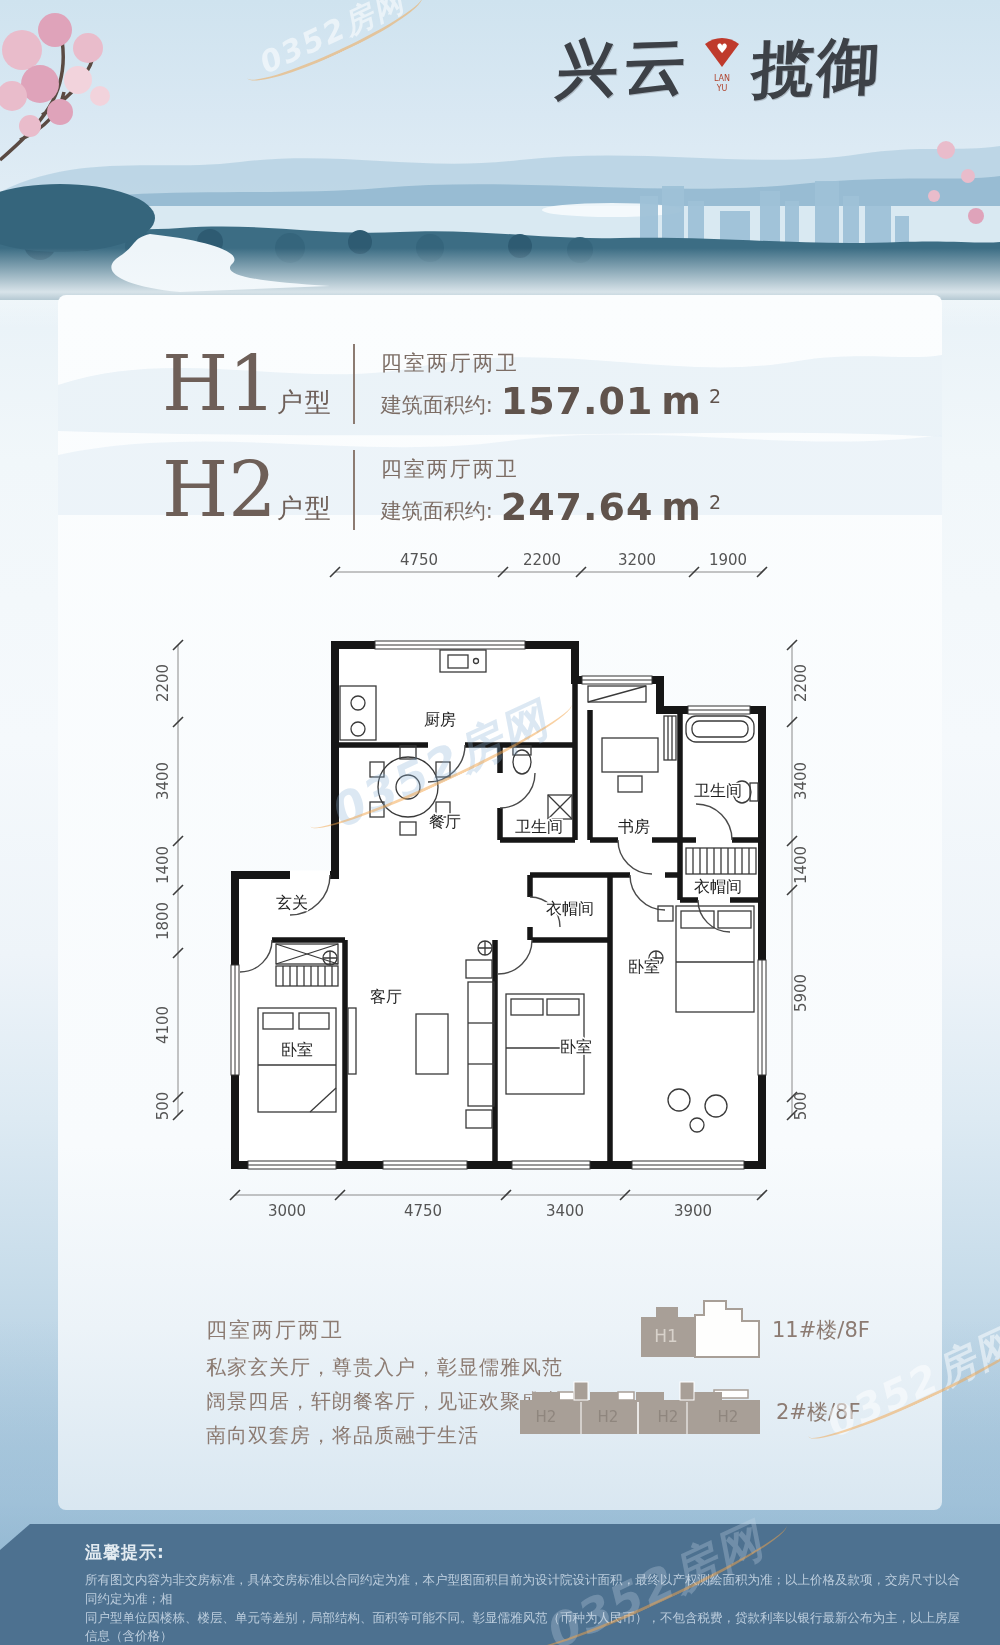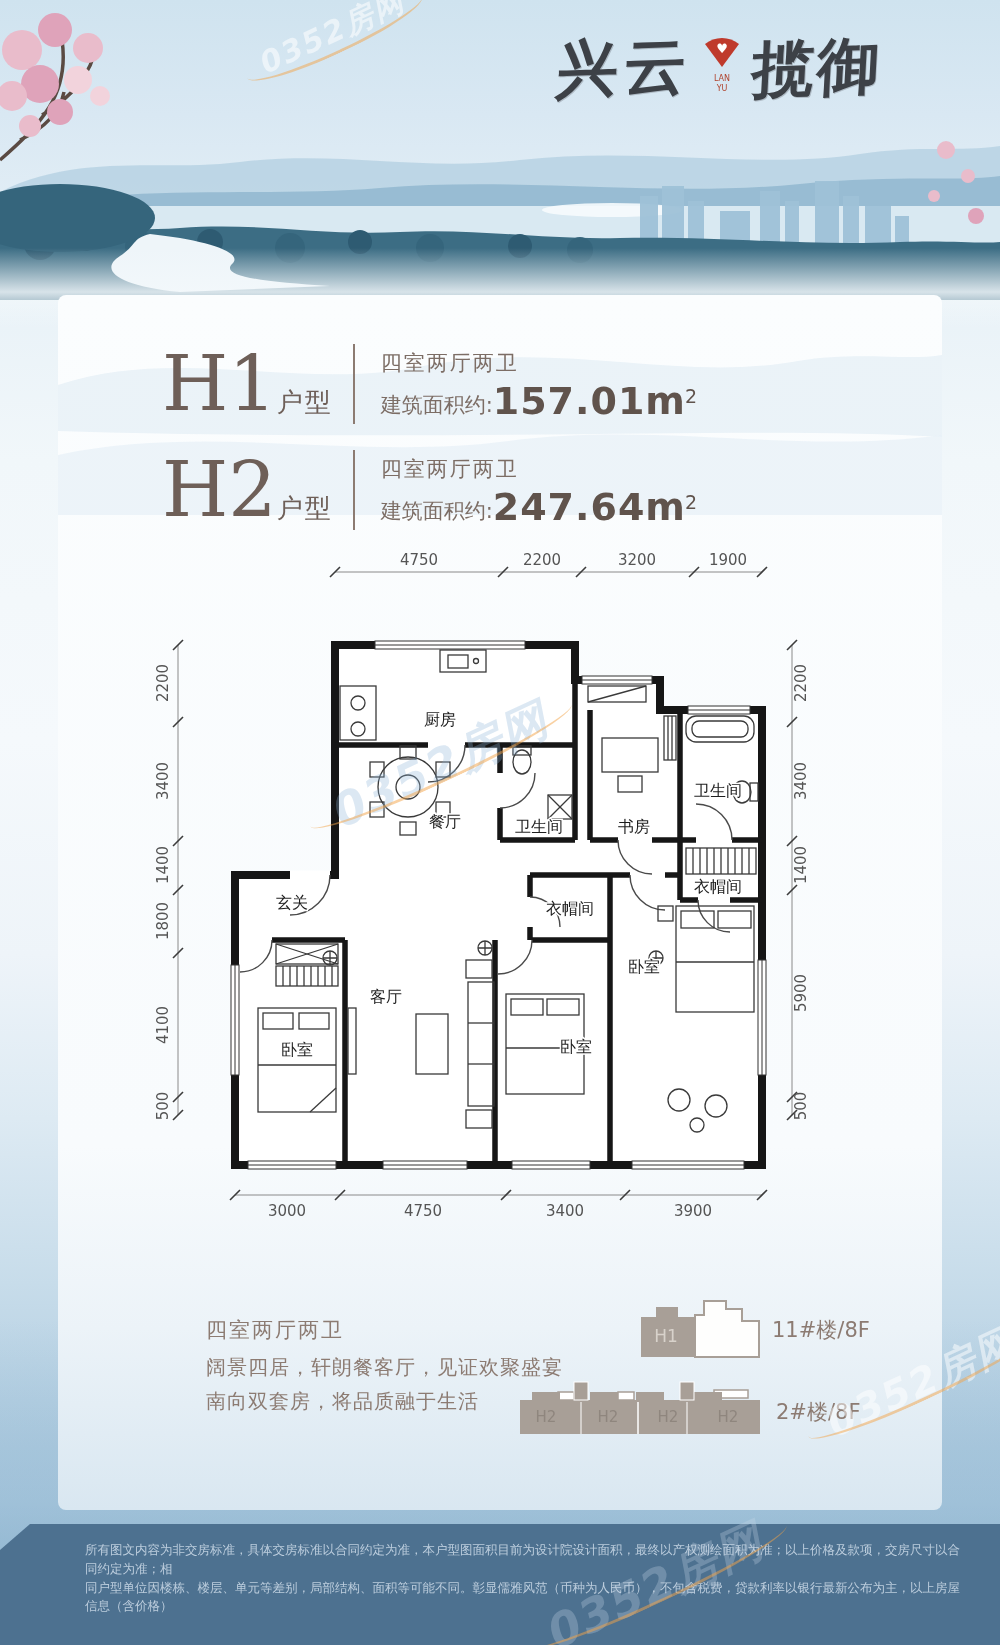--- a/index.html
+++ b/index.html
@@ -22,21 +22,21 @@
     background:linear-gradient(180deg,#fbfdfe 0%,#f8fbfd 70%,#ecf3f8 85%,#d9e7f1 100%);}
   .mist{left:58px;top:305px;width:884px;height:220px;z-index:2;opacity:.7;}
   
   .unit-row{position:absolute;left:162px;width:660px;height:92px;display:flex;align-items:center;z-index:3;}
   .unit-row.r1{top:338px;} .unit-row.r2{top:444px;}
   .unit-name{font-family:"DejaVu Serif",serif;font-size:76px;line-height:.9;color:#6e5f58;}
   .unit-suffix{font-size:26px;color:#6e5f58;align-self:flex-end;margin:0 0 10px 0;letter-spacing:2px;}
   .unit-divider{width:2px;height:80px;background:#8c7b72;margin:0 26px 0 20px;}
   .unit-info{display:flex;flex-direction:column;gap:7px;}
   .unit-rooms{font-size:21px;color:#7c6d65;letter-spacing:2px;}
-  .unit-area{font-size:21px;color:#7c6d65;display:flex;align-items:flex-end;}
+  .unit-area{font-size:21px;color:#7c6d65;display:flex;align-items:flex-end;gap:8px;}
   .unit-area .val{font-size:38px;line-height:.9;color:#60534c;font-weight:600;letter-spacing:1px;}
   .unit-area .unit{font-size:38px;line-height:.9;color:#60534c;font-weight:600;}
   .unit-area sup{font-size:19px;color:#60534c;transform:translateY(-12px);display:inline-block;}
   
   .fp{left:140px;top:540px;width:720px;height:700px;z-index:3;}
   .fp text{font-family:"DejaVu Sans",sans-serif;}
   .room-label{font-size:16px;fill:#1d1d1d;paint-order:stroke;stroke:#ffffff;stroke-width:3px;text-anchor:middle;}
   .dim-label{font-size:15px;fill:#555;text-anchor:middle;}
   
   .features{left:206px;top:1316px;z-index:3;color:#8c7b72;}
@@ -357,20 +357,21 @@
       <text class="room-label" x="152" y="368">玄关</text>
       <text class="room-label" x="246" y="462">客厅</text>
       <text class="room-label" x="157" y="515">卧室</text>
       <text class="room-label" x="436" y="512">卧室</text>
       <text class="room-label" x="504" y="432">卧室</text>
     </g>
   </svg>
 
   <div class="abs features">
     <div class="title">四室两厅两卫</div>
+    <div class="line">私家玄关厅，尊贵入户，彰显儒雅风范</div>
     <div class="line">阔景四居，轩朗餐客厅，见证欢聚盛宴</div>
     <div class="line">南向双套房，将品质融于生活</div>
   </div>
 
   <svg class="abs bldg-h1" viewBox="0 0 126 64">
     <path d="M3,61 V21 H18 V11 H40 V21 H57 V61 Z" fill="#a89f97"></path>
     <path d="M57,61 V19 H66 V5 H88 V13 H104 V25 H121 V61 Z" fill="#fefefd" stroke="#a89f97" stroke-width="2"></path>
     <text x="28" y="46" font-size="17" fill="#d8d2cb" text-anchor="middle">H1</text>
   </svg>
   <div class="abs bldg-h1-label">11#楼/8F</div>
@@ -391,20 +392,21 @@
     <line x1="169" y1="22" x2="169" y2="54" stroke="#ffffff" stroke-width="1"></line>
     <text x="28" y="42" font-size="15" fill="#8f867e" text-anchor="middle">H2</text>
     <text x="90" y="42" font-size="15" fill="#8f867e" text-anchor="middle">H2</text>
     <text x="150" y="42" font-size="15" fill="#8f867e" text-anchor="middle">H2</text>
     <text x="210" y="42" font-size="15" fill="#8f867e" text-anchor="middle">H2</text>
   </svg>
   <div class="abs bldg-h2-label">2#楼/8F</div>
 
   <div class="abs bottom-wash"></div>
   <div class="abs footer">
+    <div class="title">温馨提示:</div>
     <div class="line">所有图文内容为非交房标准，具体交房标准以合同约定为准，本户型图面积目前为设计院设计面积，最终以产权测绘面积为准；以上价格及款项，交房尺寸以合同约定为准；相</div>
     <div class="line">同户型单位因楼栋、楼层、单元等差别，局部结构、面积等可能不同。彰显儒雅风范（币种为人民币），不包含税费，贷款利率以银行最新公布为主，以上房屋信息（含价格）</div>
 
   </div>
 
   <div class="wm wm1"><span>0352房网</span><span class="swoosh"></span></div>
   <div class="wm wm2"><span>0352房网</span><span class="swoosh"></span></div>
   <div class="wm wm3"><span>0352房网</span><span class="swoosh"></span></div>
   <div class="wm wm4"><span>0352房网</span><span class="swoosh"></span></div>
 

